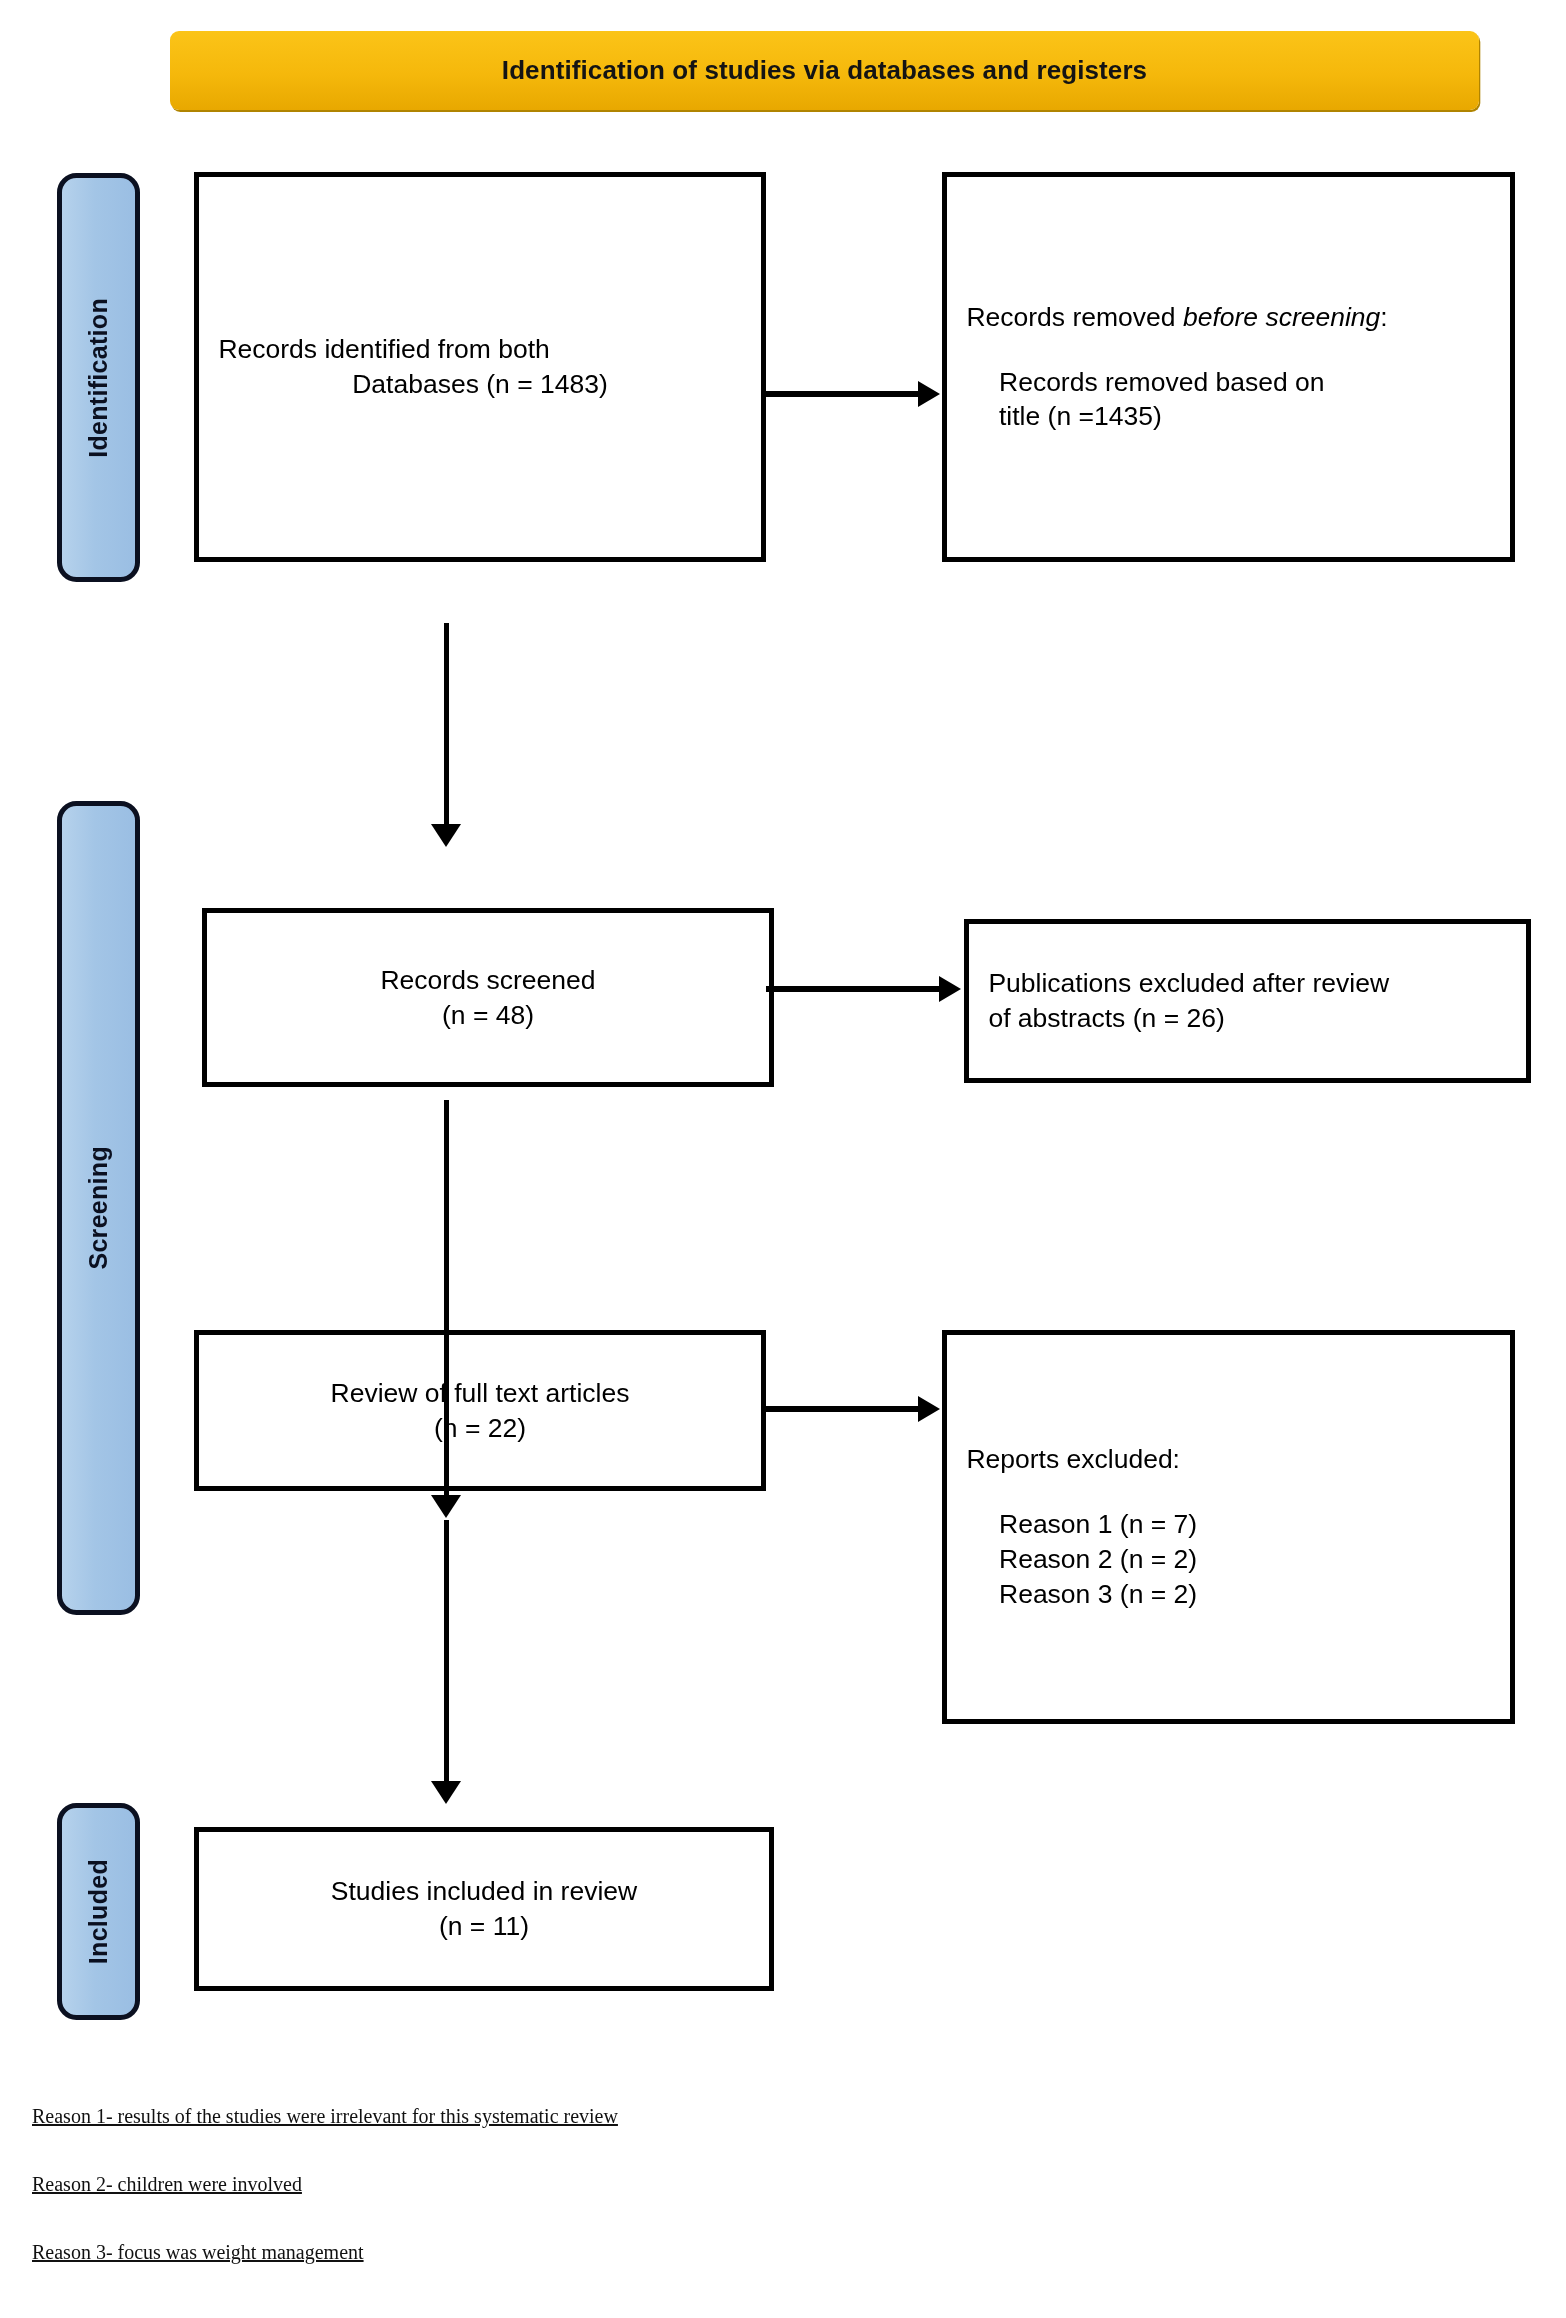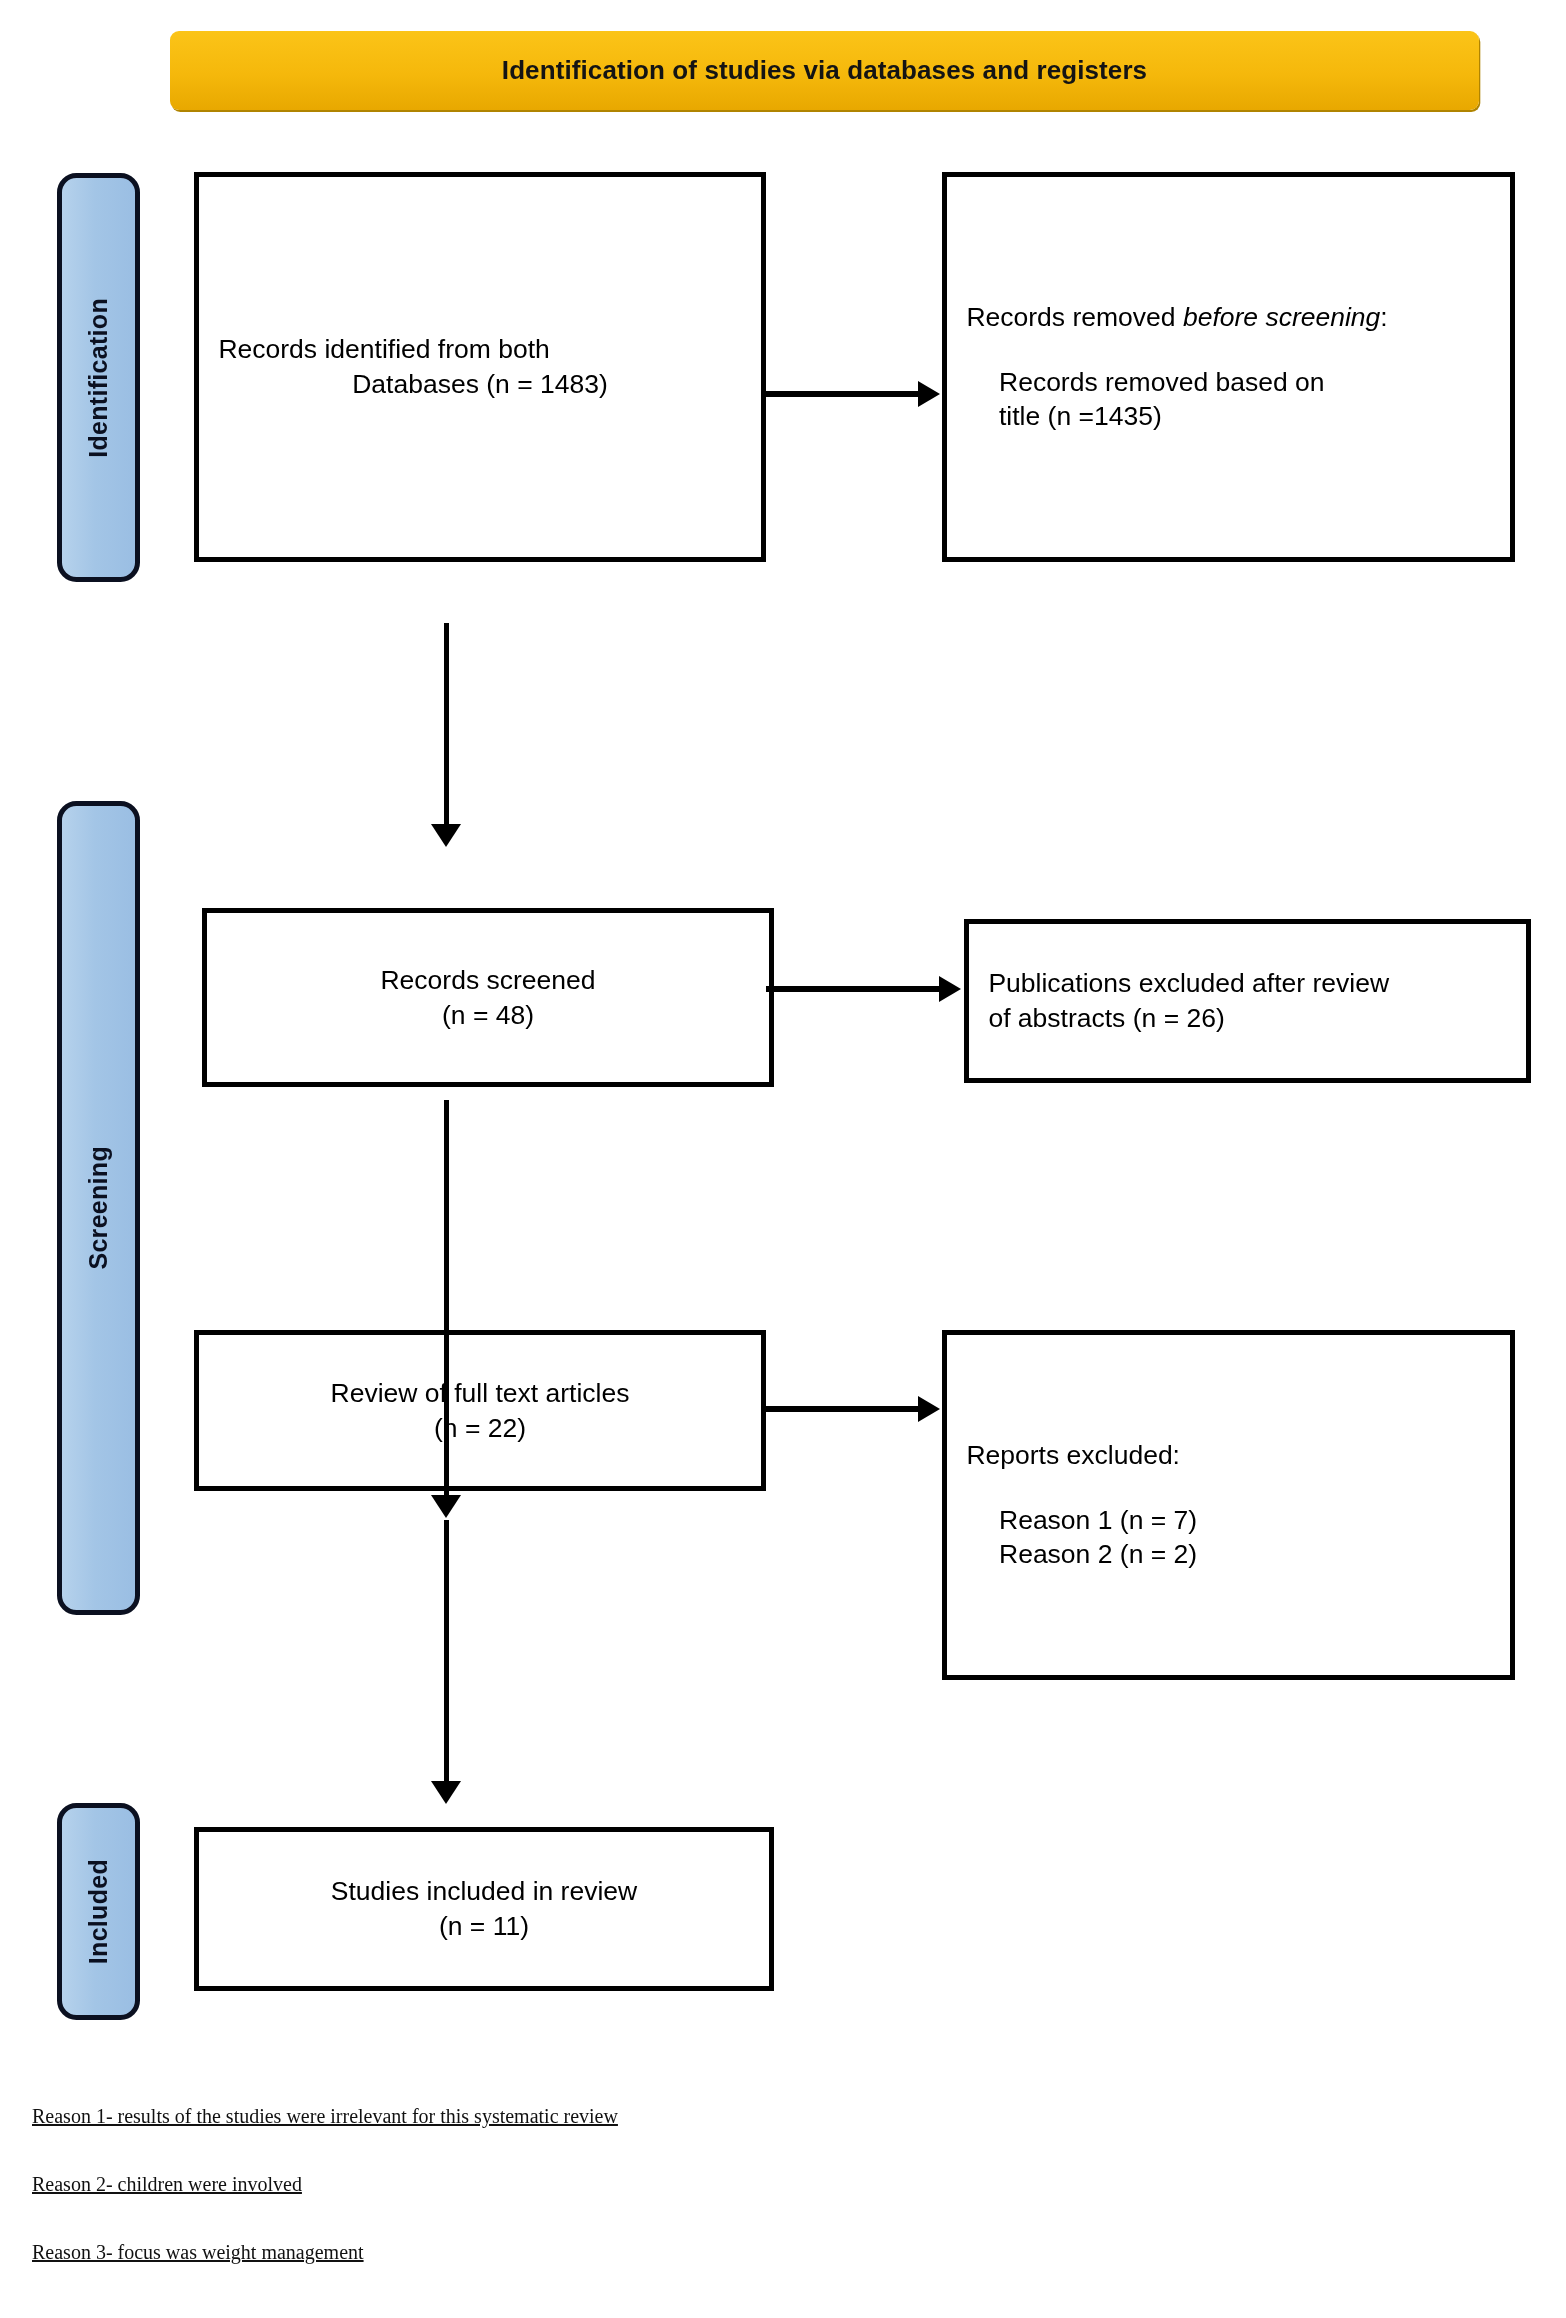--- a/index.html
+++ b/index.html
@@ -88,21 +88,21 @@
   .box-text.left   { text-align: left;   padding: 0 19.4px; }
   .box-text.indent { padding-left: 52px; padding-right: 9px; }
   .box-text em { font-style: italic; }
   .gap-sm { height: 30px; }
 
   #box-identified      { left: 194px;  top: 172px;  width: 572px;  height: 390px; }
   #box-removed-before  { left: 942px; top: 172px;  width: 573px;  height: 390px; }
   #box-screened        { left: 202px;  top: 908px; width: 572px;  height: 179px; }
   #box-pub-excluded    { left: 964px; top: 919px; width: 567px;  height: 164px; }
   #box-fulltext        { left: 194px;  top: 1330px; width: 572px;  height: 161px; }
-  #box-reports-excl    { left: 942px; top: 1330px; width: 573px;  height: 350px; }
+  #box-reports-excl    { left: 942px; top: 1330px; width: 573px;  height: 394px; }
   #box-included        { left: 194px;  top: 1827px; width: 580px;  height: 164px; }
 
   
   .h-arrow {
     position: absolute;
     height: 5.8px;
     background: #000000;
   }
   .h-arrow::after {
     content: "";
@@ -198,20 +198,21 @@
   <div class="flow-box" id="box-fulltext">
     <div class="box-text center">Review of full text articles</div>
     <div class="box-text center">(n = 22)</div>
   </div>
 
   <div class="flow-box" id="box-reports-excl">
     <div class="box-text left">Reports excluded:</div>
     <div class="gap-sm"></div>
     <div class="box-text left indent">Reason 1 (n = 7)</div>
     <div class="box-text left indent">Reason 2 (n = 2)</div>
+    <div class="box-text left indent">Reason 3 (n = 2)</div>
   </div>
 
   <div class="flow-box" id="box-included">
     <div class="box-text center">Studies included in review</div>
     <div class="box-text center">(n = 11)</div>
   </div>
 
   <div class="h-arrow" id="arrow-h-1"></div>
   <div class="h-arrow" id="arrow-h-2"></div>
   <div class="h-arrow" id="arrow-h-3"></div>

